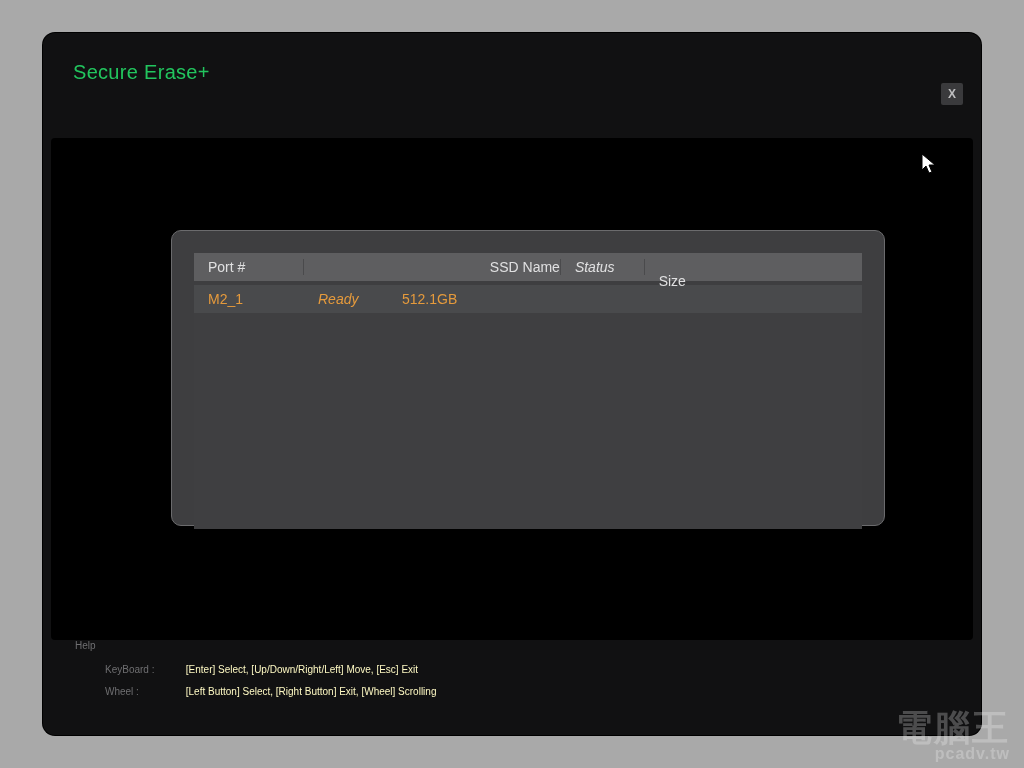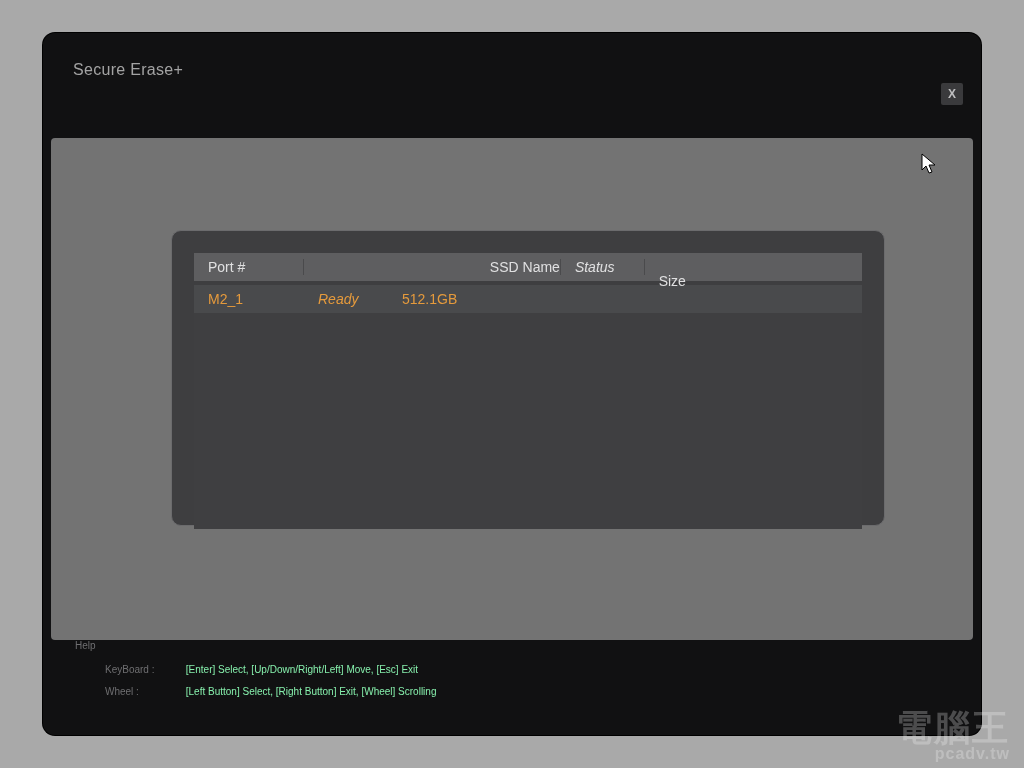--- a/index.html
+++ b/index.html
@@ -20,22 +20,22 @@
     box-shadow: 0 0 0 1px #000;
     padding: 0;
   }
 
   .title-bar {
     position: relative;
     height: 70px;
     padding: 28px 0 0 30px;
   }
   .title-text {
-    color: #a3a3a3;
-    font-size: 16px;
+    color: #22c55e;
+    font-size: 20px;
     font-weight: 300;
     letter-spacing: 0.3px;
   }
   .close-btn {
     position: absolute;
     right: 18px; top: 50px;
     width: 22px; height: 22px;
     background: #3a3a3c;
     color: #bfbfc0;
     font-size: 12px;
@@ -44,21 +44,21 @@
     display: flex;
     align-items: center;
     justify-content: center;
     cursor: pointer;
   }
 
   .panel {
     position: absolute;
     left: 8px; top: 105px;
     width: 922px; height: 502px;
-    background: #737373;
+    background: #000000;
     border-radius: 4px;
   }
 
   .table-frame {
     position: absolute;
     left: 120px; top: 92px;
     width: 714px; height: 296px;
     background: #3e3e40;
     border: 1px solid #6b6b6d;
     border-radius: 10px;
@@ -107,21 +107,21 @@
   .help-block {
     position: absolute;
     left: 32px; bottom: 32px;
     color: #6f6f71;
     font-size: 10px;
     line-height: 22px;
   }
   .help-title { margin-bottom: 2px; }
   .help-line  { padding-left: 30px; }
   .help-label { display: inline-block; width: 78px; }
-  .help-line .k { color: #86efac; }
+  .help-line .k { color: #fef9c3; }
 
   .cursor {
     position: absolute;
     left: 878px; top: 120px;
     width: 16px; height: 22px;
     pointer-events: none;
   }
 
   .watermark {
     position: absolute;

